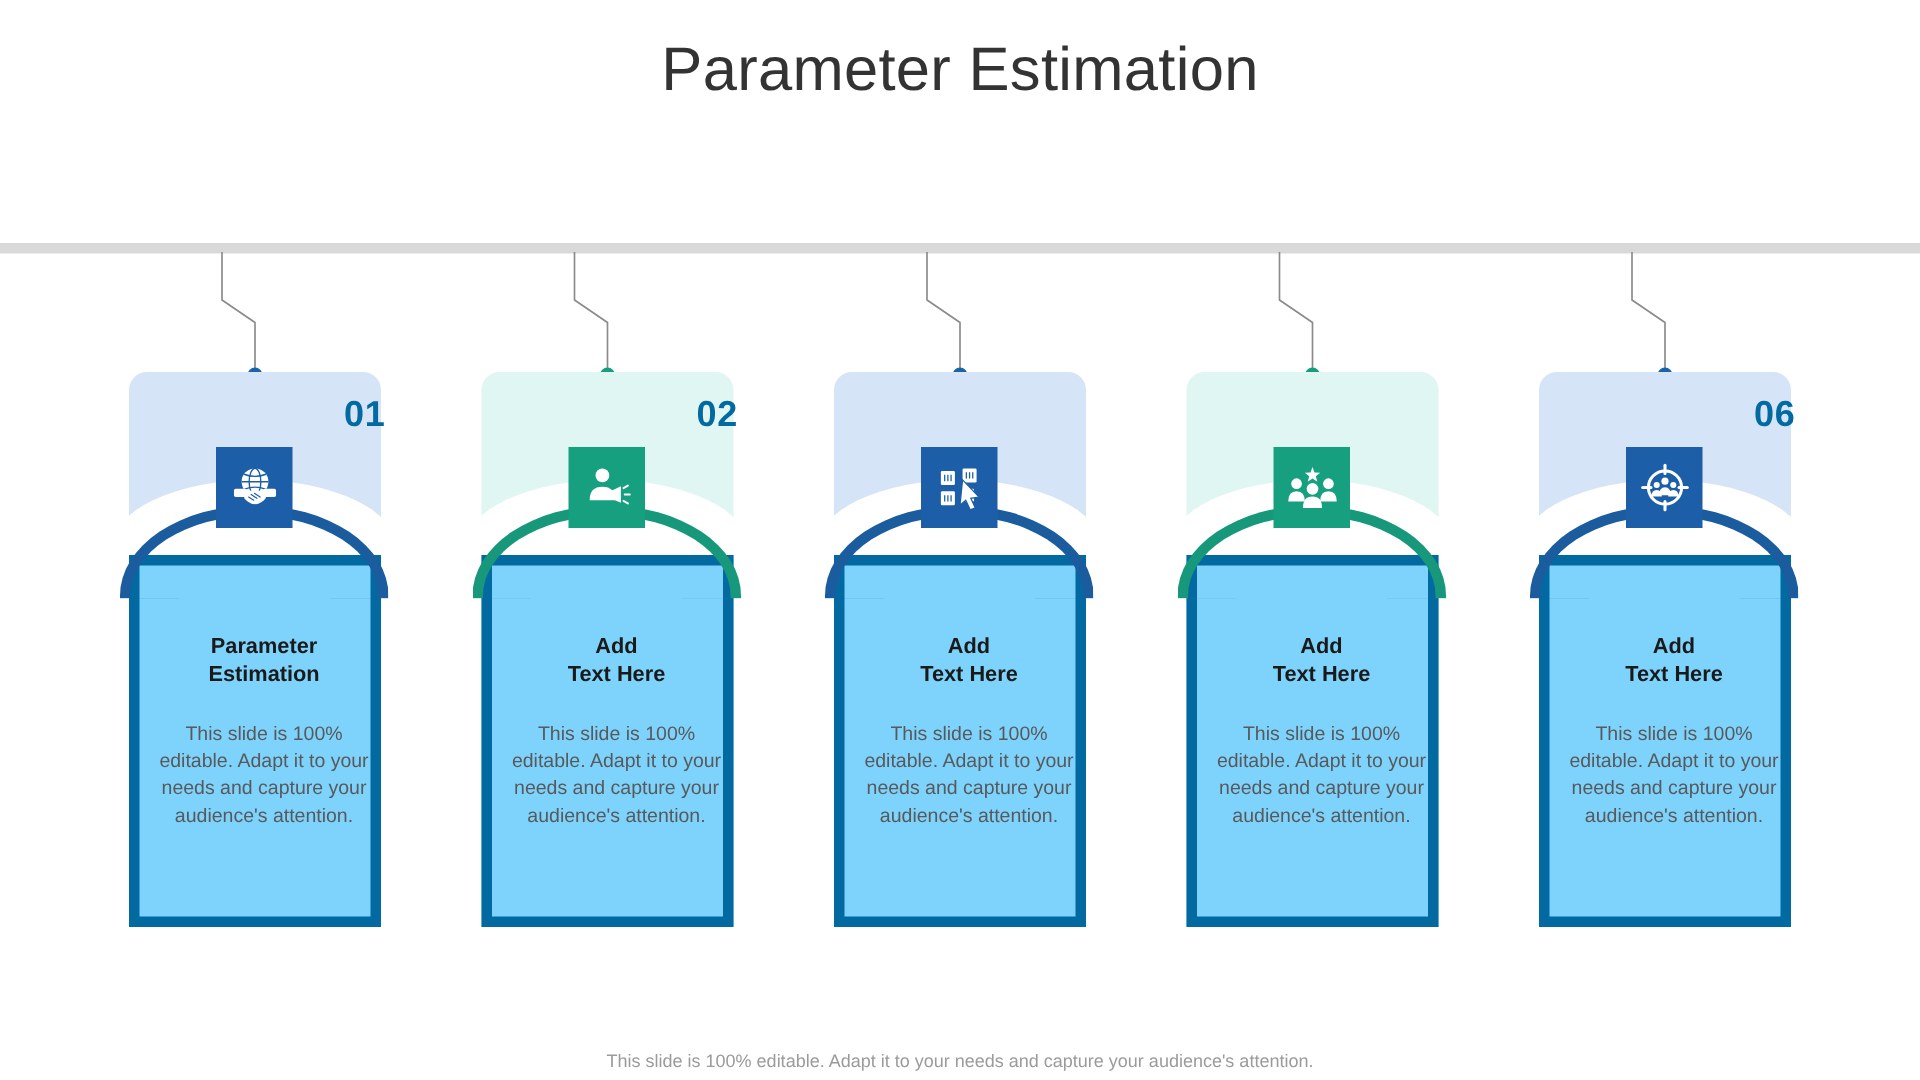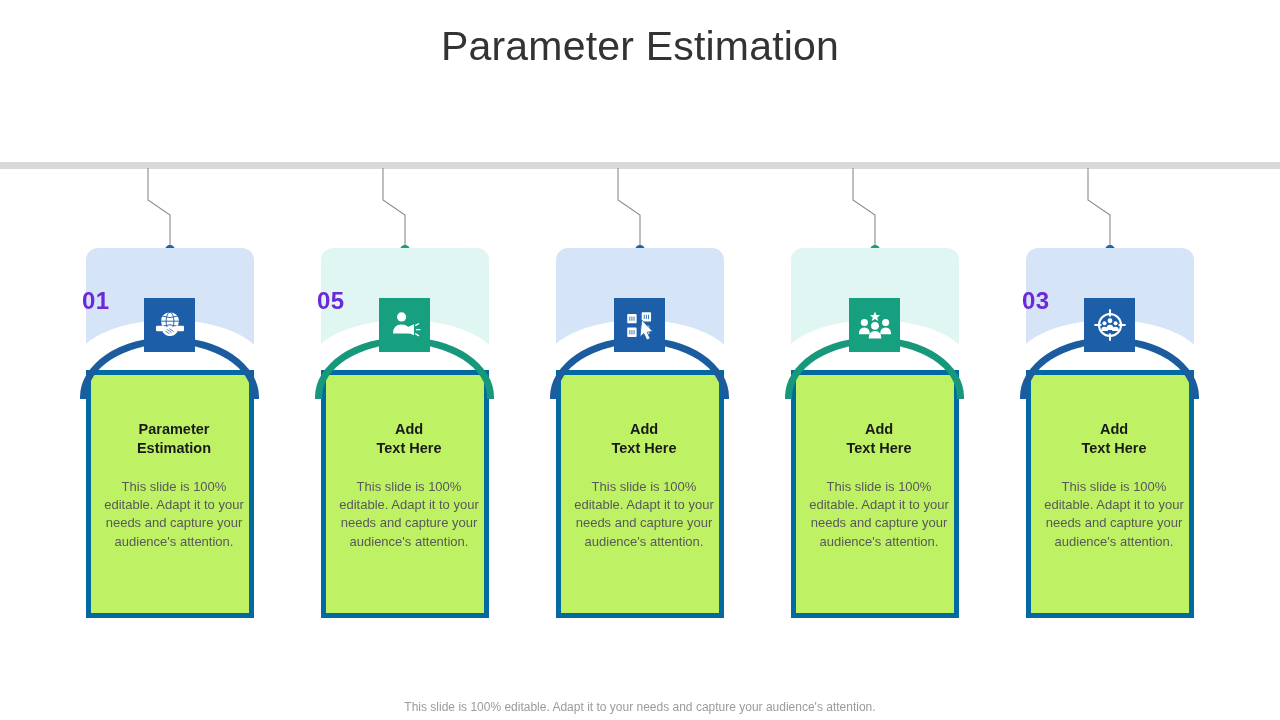--- a/index.html
+++ b/index.html
@@ -79,27 +79,26 @@
     height: 112px;
     border-radius: 12px;
     z-index: 1;
   }
 
   .card-number {
     position: absolute;
     top: 18px;
     left: 0;
     width: 175px;
-    text-align: left;
+    text-align: right;
     font-size: 24px;
     font-weight: bold;
-    color: #6d28d9;
+    color: #0369a1;
     z-index: 4;
     letter-spacing: 0.5px;
-    margin-top: 24px;
   }
 
   
   .card-mask {
     position: absolute;
     top: 75px;
     left: -8px;
     width: 191px;
     height: 70px;
     overflow: hidden;
@@ -144,22 +143,22 @@
   }
   .card-icon-box svg { display: block; }
 
   
   .card-body {
     position: absolute;
     top: 125px;
     left: 4px;
     width: 168px;
     height: 248px;
-    background: #bef264;
-    border: 5px solid #0369a1;
+    background: #7dd3fc;
+    border: 7px solid #0369a1;
     box-sizing: border-box;
     z-index: 2;
   }
 
   .card-heading {
     position: absolute;
     top: 45px;
     left: 8px;
     width: 150px;
     text-align: center;
@@ -245,21 +244,21 @@
     </div>
     <div class="card-body">
       <div class="card-heading">Parameter
 Estimation</div>
       <div class="card-text">This slide is 100% editable. Adapt it to your needs and capture your audience's attention.</div>
     </div>
   </div>
 
   <div class="card card-1">
     <div class="card-panel" style="background:#e0f6f2"></div>
-    <div class="card-number">05</div>
+    <div class="card-number">02</div>
     <div class="card-mask"></div>
     <div class="card-arc" style="border-color:#17987b"></div>
     <div class="card-icon-box" style="background:#17a07f">
       <svg width="34" height="34" viewBox="0 0 40 40">
         <circle cx="16" cy="10.5" r="5.4" fill="#ffffff"></circle>
         <path d="M6 30 Q6 19.5 16 19.5 Q26 19.5 26 30 Z" fill="#ffffff"></path>
         <path d="M19 24.5 L30.5 19 L30.5 32 L19 27 Z" fill="#ffffff"></path>
         <rect x="14.5" y="24" width="5" height="4.5" fill="#ffffff"></rect>
         <g stroke="#ffffff" stroke-width="1.5" stroke-linecap="round">
           <line x1="32.5" y1="20.5" x2="36" y2="18.5"></line>
@@ -325,21 +324,21 @@
     </div>
     <div class="card-body">
       <div class="card-heading">Add
 Text Here</div>
       <div class="card-text">This slide is 100% editable. Adapt it to your needs and capture your audience's attention.</div>
     </div>
   </div>
 
   <div class="card card-4">
     <div class="card-panel" style="background:#d5e5f7"></div>
-    <div class="card-number">03</div>
+    <div class="card-number">06</div>
     <div class="card-mask"></div>
     <div class="card-arc" style="border-color:#1b5c9e"></div>
     <div class="card-icon-box" style="background:#1c5fa8">
       <svg width="34" height="34" viewBox="0 0 40 40">
         <circle cx="20" cy="20" r="13" fill="none" stroke="#ffffff" stroke-width="2.4"></circle>
         <g stroke="#ffffff" stroke-width="2.4" stroke-linecap="round">
           <line x1="20" y1="2.5" x2="20" y2="9"></line>
           <line x1="20" y1="31" x2="20" y2="37.5"></line>
           <line x1="2.5" y1="20" x2="9" y2="20"></line>
           <line x1="31" y1="20" x2="37.5" y2="20"></line>

